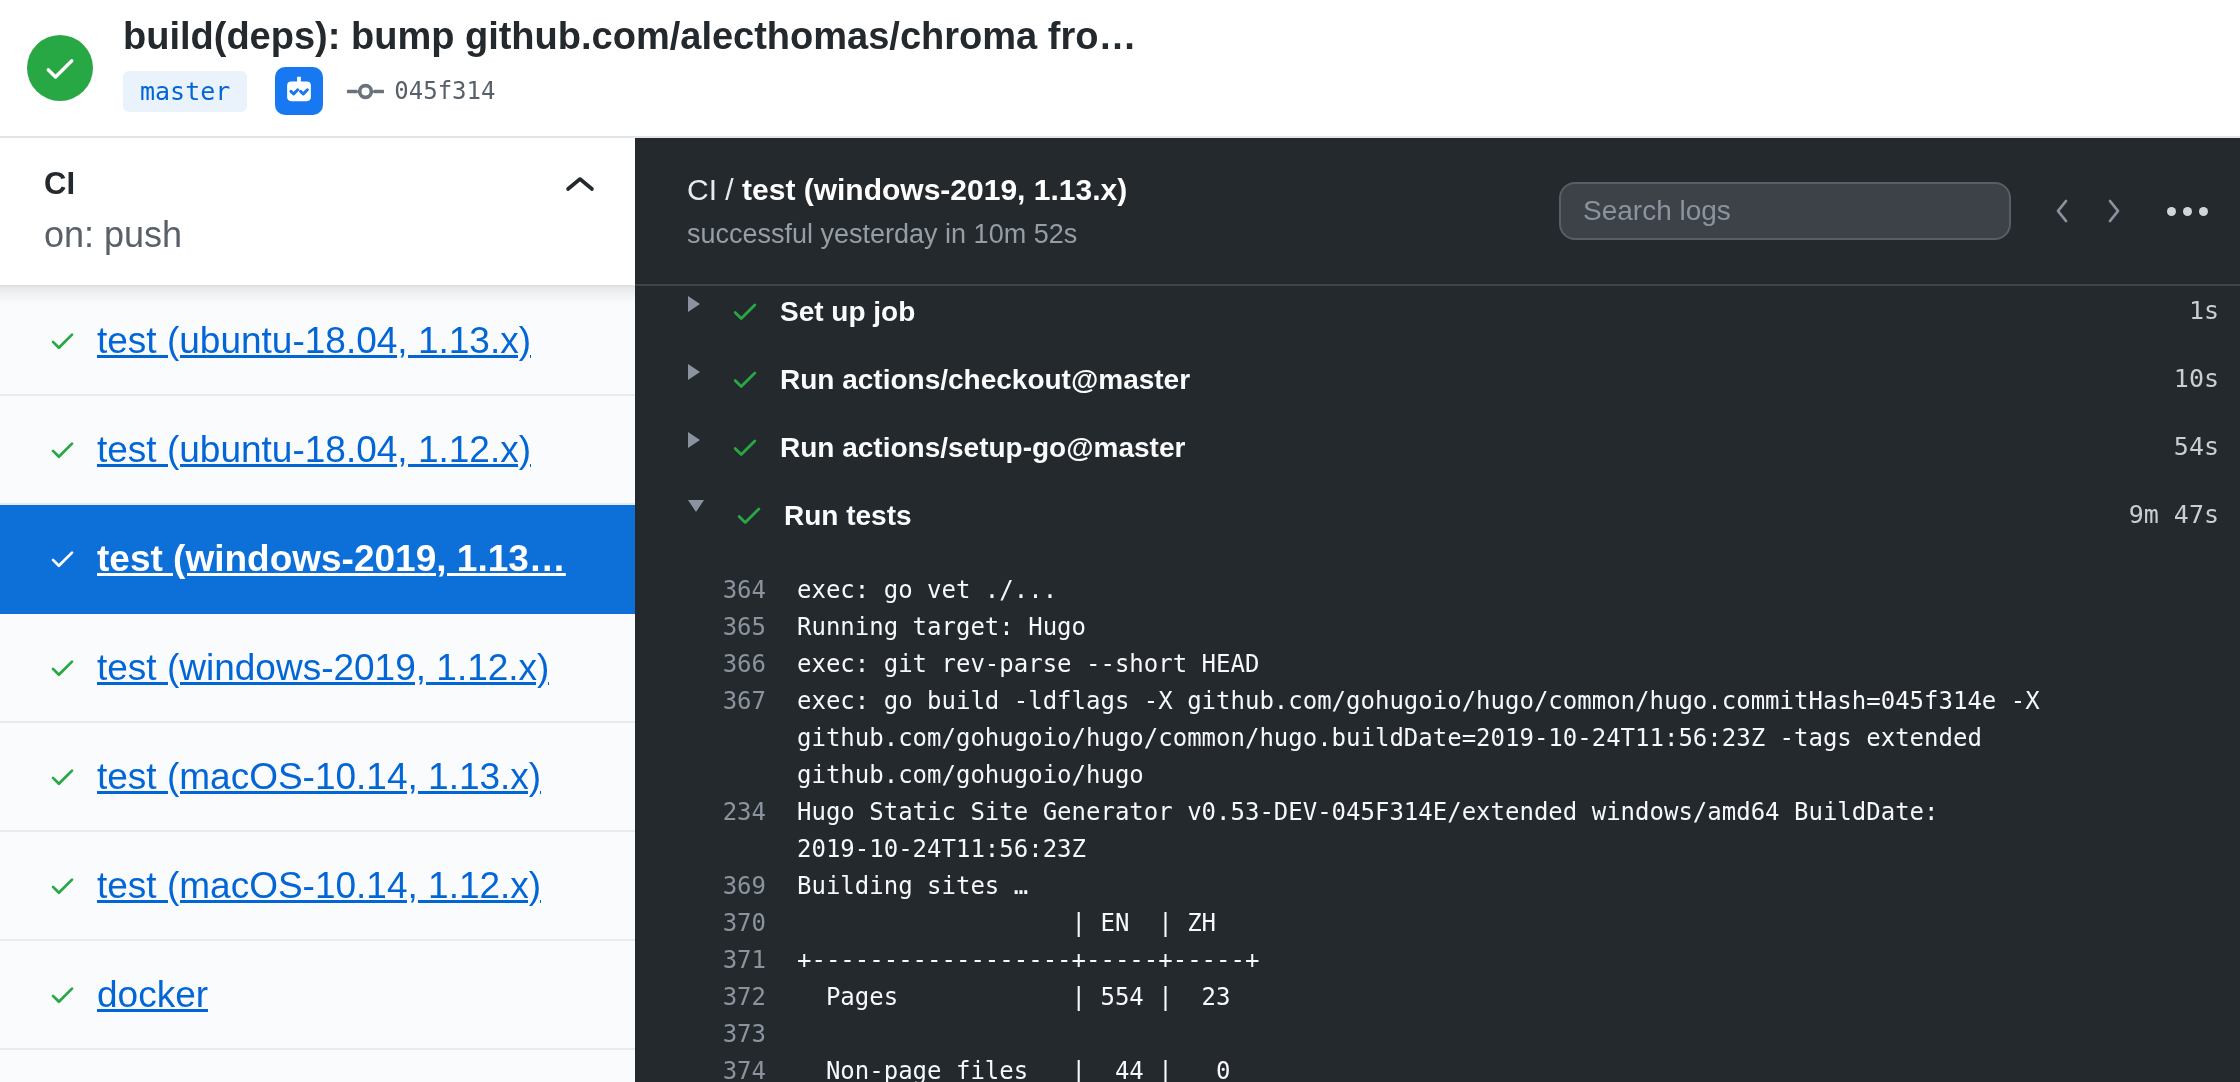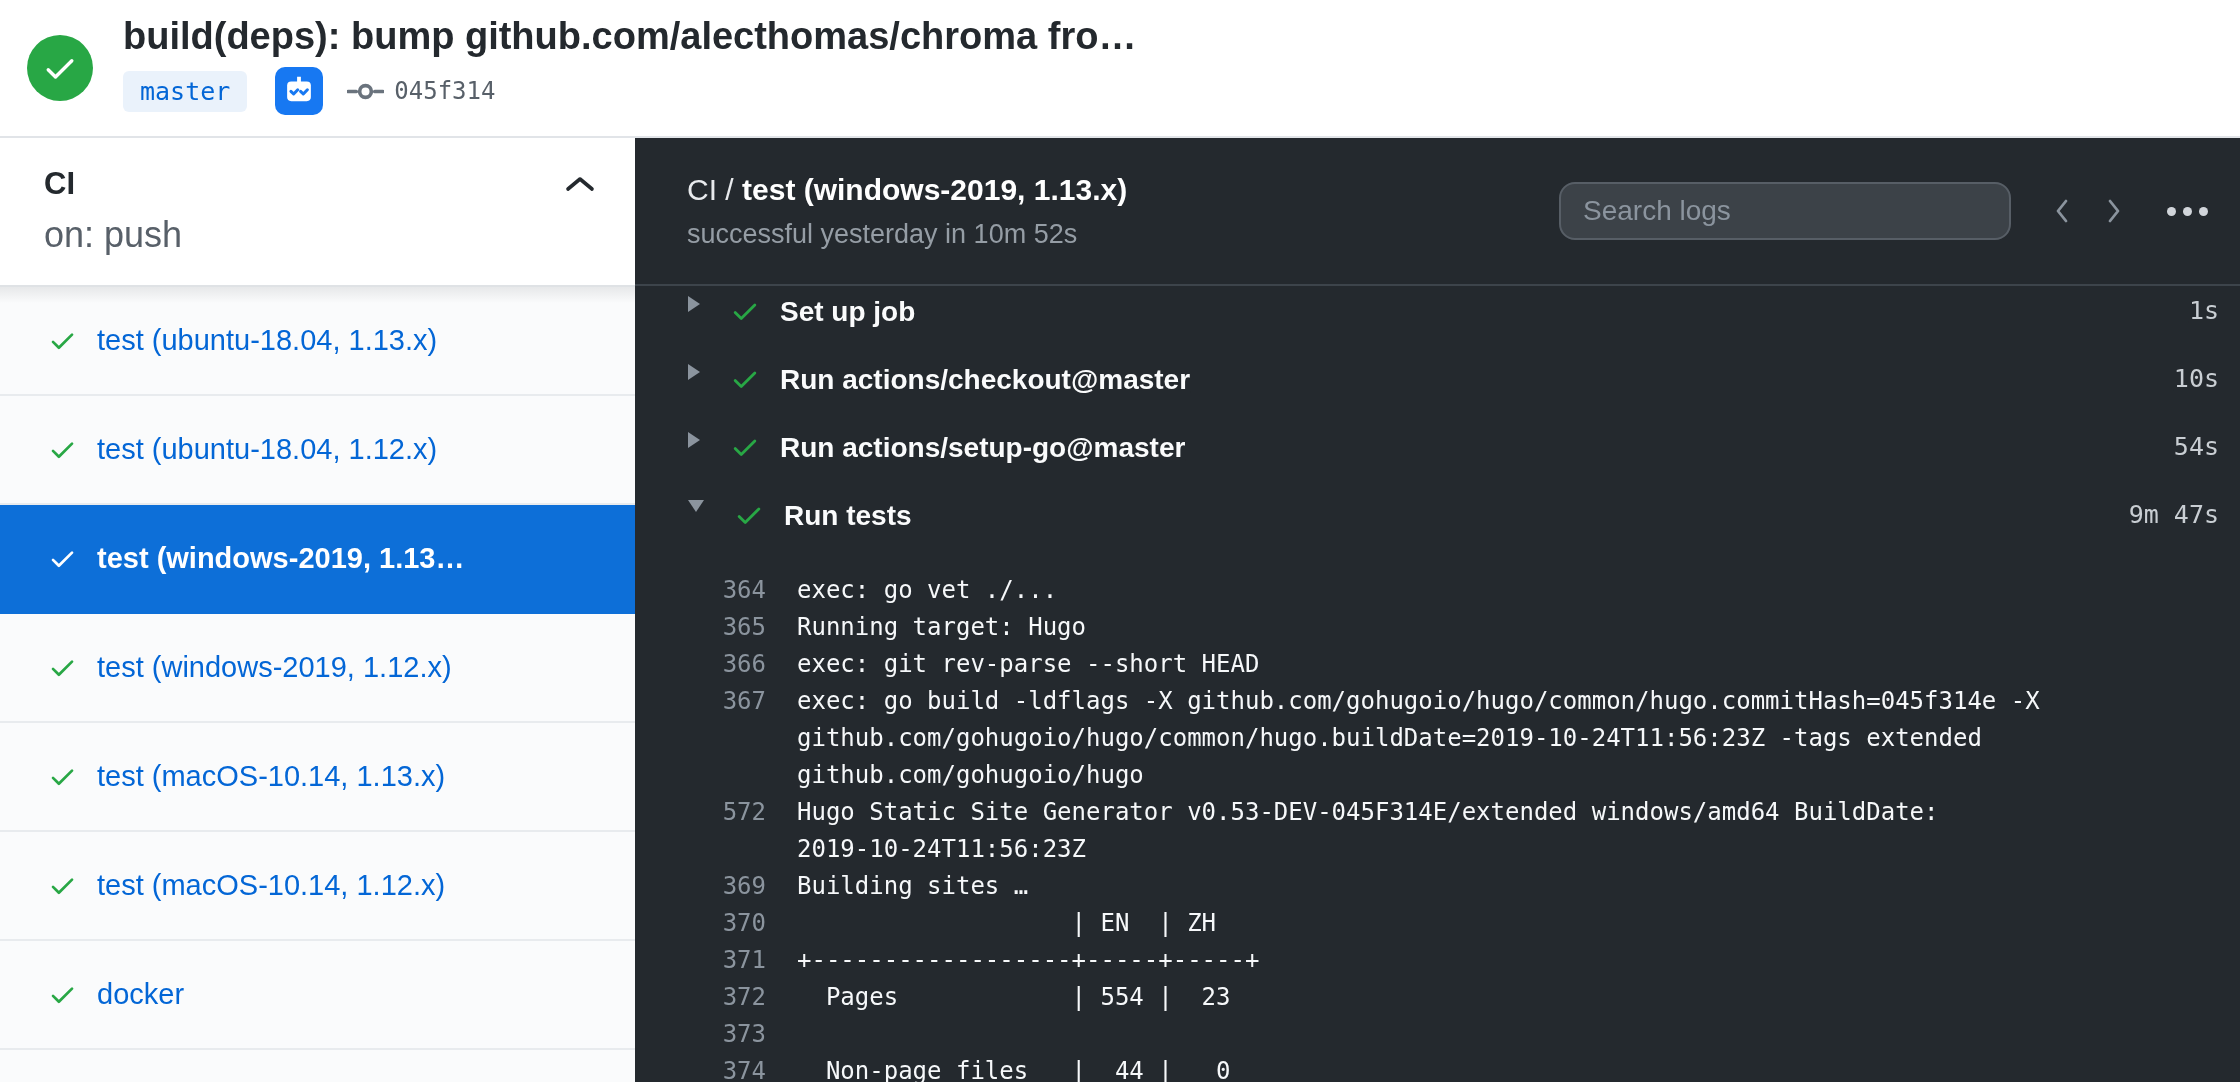--- a/index.html
+++ b/index.html
@@ -54,22 +54,22 @@
     content:""; position:absolute; left:0; right:0; top:0; height:16px;
     background:linear-gradient(to bottom, rgba(27,31,35,0.085), rgba(27,31,35,0));
     pointer-events:none;
   }
   .job {
     height:109px; border-bottom:2px solid #e8ebee;
     display:flex; align-items:center; padding:0 30px 0 48px; cursor:pointer;
   }
   .job .jcheck { color:#28a745; flex:none; display:flex; }
   .job .jlabel {
-    margin-left:20px; font-size:29px; color:#0366d6; white-space:nowrap;
-    overflow:hidden; text-overflow:ellipsis;
+    margin-left:20px; font-size:37px; color:#0366d6; white-space:nowrap;
+    overflow:hidden; text-overflow:ellipsis;text-decoration:underline;
   }
   .job.selected { background:#0d6fd8; border-bottom-color:#0d6fd8; }
   .job.selected .jcheck { color:#fff; }
   .job.selected .jlabel { color:#fff; font-weight:700; }
 
   
   .panel {
     flex:1; min-width:0; background:#24292e; display:flex; flex-direction:column;
   }
   .panel-head {
@@ -301,21 +301,21 @@
     <span class="lnum">366</span>
     <pre class="ltext">exec: git rev-parse --short HEAD</pre>
   </div>
         <div class="logline">
     <span class="lnum">367</span>
     <pre class="ltext">exec: go build -ldflags -X github.com/gohugoio/hugo/common/hugo.commitHash=045f314e -X
 github.com/gohugoio/hugo/common/hugo.buildDate=2019-10-24T11:56:23Z -tags extended
 github.com/gohugoio/hugo</pre>
   </div>
         <div class="logline">
-    <span class="lnum">572</span>
+    <span class="lnum">234</span>
     <pre class="ltext">Hugo Static Site Generator v0.53-DEV-045F314E/extended windows/amd64 BuildDate:
 2019-10-24T11:56:23Z</pre>
   </div>
         <div class="logline">
     <span class="lnum">369</span>
     <pre class="ltext">Building sites …</pre>
   </div>
         <div class="logline">
     <span class="lnum">370</span>
     <pre class="ltext">                   | EN  | ZH</pre>

